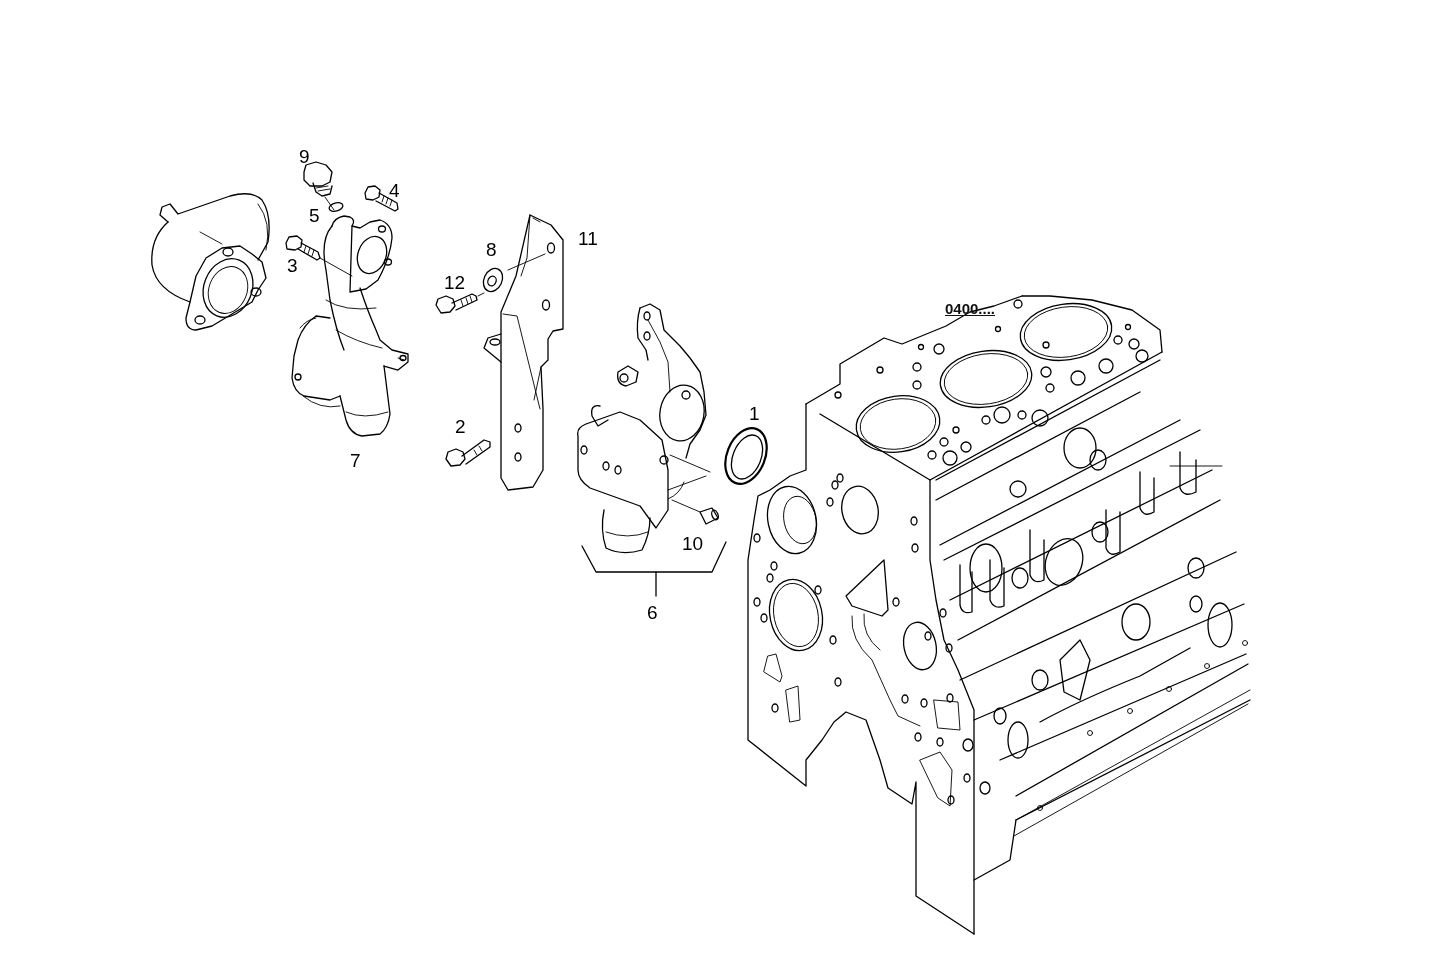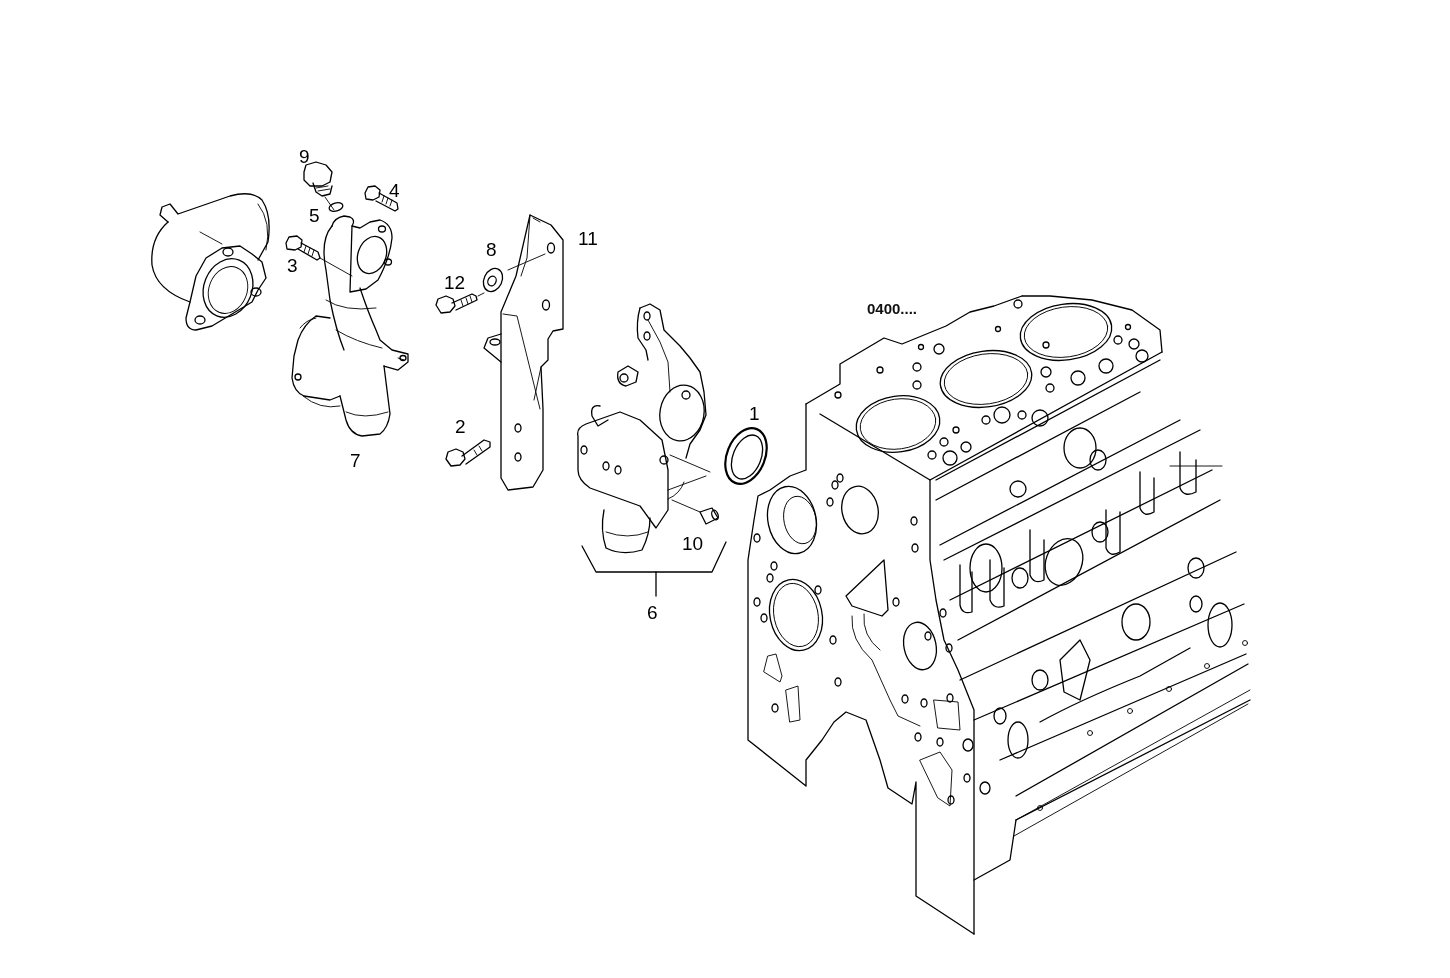--- a/index.html
+++ b/index.html
@@ -291,15 +291,15 @@
 <span class="callout" style="left:389px;top:181px;">4</span>
 <span class="callout" style="left:309px;top:206px;">5</span>
 <span class="callout" style="left:647px;top:603px;">6</span>
 <span class="callout" style="left:350px;top:451px;">7</span>
 <span class="callout" style="left:486px;top:240px;">8</span>
 <span class="callout" style="left:299px;top:147px;">9</span>
 <span class="callout" style="left:682px;top:534px;">10</span>
 <span class="callout" style="left:578px;top:221px;margin-top:8px;">11</span>
 <span class="callout" style="left:444px;top:264px;margin-top:9px;">12</span>
 
-<span class="ref" style="left:867px;top:301px;">0400....</span>
+<span class="ref" style="left:945px;top:301px;text-decoration:underline;">0400....</span>
 
 </div>
 
 </body></html>

